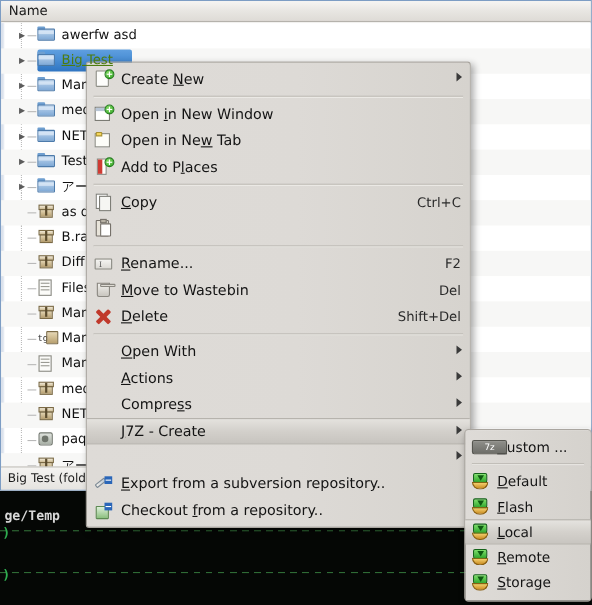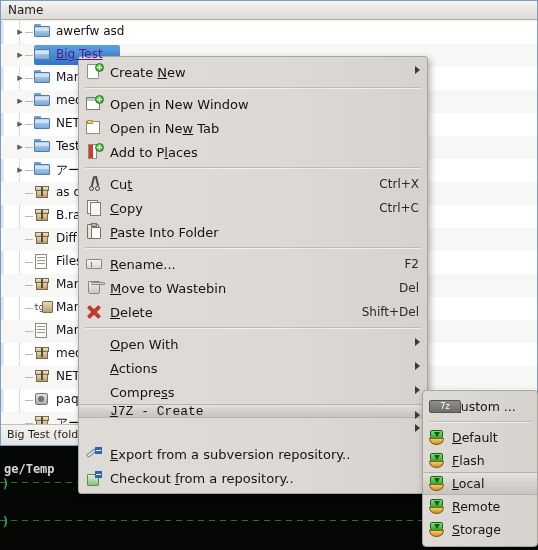--- a/index.html
+++ b/index.html
@@ -69,21 +69,21 @@
   }
   .row .ricon{position:absolute;left:33px;top:3px;width:17px;height:16px;}
   .row .rlabel{
     position:absolute;left:55px;top:3px;font-size:12px;color:#111;white-space:nowrap;
   }
   .row.selected .sel-bg{
     position:absolute;left:33px;top:1px;height:20px;
     background:linear-gradient(to bottom,#5f9fe0 0%,#4a8ed4 45%,#2f75c2 100%);
     border-radius:2px;
   }
-  .row.selected .rlabel{color:#4c1d95;text-decoration:underline;z-index:3;}
+  .row.selected .rlabel{color:#4d7c0f;text-decoration:underline;z-index:3;}
   .row.selected .ricon{z-index:3;}
 
   
   #tree-guide{
     position:absolute;left:18px;top:0px;width:1px;height:395px;
     background:repeating-linear-gradient(to bottom,#bcbcbc 0 1px,transparent 1px 2px);
   }
 
   
   .ic-folder{position:relative;width:17px;height:14px;margin-top:1px;}
@@ -133,22 +133,21 @@
   .mi .mi-label{font-size:13px;color:#141414;white-space:nowrap;flex:1;}
   .mi .mi-accel{font-size:12px;color:#2a2a2a;white-space:nowrap;margin-left:12px;}
   .mi .mi-arrow{
     position:absolute;right:7px;top:6px;width:0;height:0;
     border-left:5px solid #3a3a3a;border-top:4px solid transparent;border-bottom:4px solid transparent;
   }
   .mi.noicon .mi-label{margin-left:25px;}
   .mi.hl{
     background:linear-gradient(to bottom,#e4e2de 0%,#d3d0cb 50%,#c7c4bf 100%);
     border-top:1px solid #b6b3ad;border-bottom:1px solid #b6b3ad;
-    height:14px;
-    font-family:Liberation Mono, monospace;
+    height:24px;
   }
   .msep{height:1px;margin:3px 6px 3px 6px;background:#bebbb5;border-bottom:1px solid #f0eeea;}
   .u{text-decoration:underline;}
 
   
   .icn-newdoc{position:absolute;left:2px;top:1px;width:12px;height:15px;background:#fdfdfb;border:1px solid #8e8e86;box-sizing:border-box;border-radius:1px;}
   .icn-plus{position:absolute;left:10px;top:0px;width:9px;height:9px;background:radial-gradient(circle at 40% 35%,#8ce26b,#2e9e24);border-radius:50%;border:1px solid #1e7a18;box-sizing:border-box;}
   .icn-plus::before{content:"";position:absolute;left:3px;top:1px;width:1px;height:5px;background:#fff;}
   .icn-plus::after{content:"";position:absolute;left:1px;top:3px;width:5px;height:1px;background:#fff;}
   .icn-win{position:absolute;left:1px;top:2px;width:14px;height:13px;background:#fff;border:1px solid #7b7b74;box-sizing:border-box;}
@@ -375,46 +374,33 @@
           <span class="icn-book">
             <span class="rd"></span>
           </span>
           <span class="icn-plus"></span>
         </span>
         <span class="mi-label">Add to P<span class="u">l</span>aces</span>
       </div>
       <div class="msep"></div>
       <div class="mi">
         <span class="mi-icon">
-          <span class="icn-cut">
-            <span class="b1"></span>
-            <span class="b2"></span>
-            <span class="o1"></span>
-            <span class="o2"></span>
-          </span>
-        </span>
-        <span class="mi-label">Cu<span class="u">t</span></span>
-        <span class="mi-accel">Ctrl+X</span>
-      </div>
-      <div class="mi">
-        <span class="mi-icon">
           <span class="icn-copy"></span>
           <span class="icn-copy2"></span>
         </span>
         <span class="mi-label"><span class="u">C</span>opy</span>
         <span class="mi-accel">Ctrl+C</span>
       </div>
       <div class="mi">
         <span class="mi-icon">
           <span class="icn-paste">
             <span class="clip"></span>
           </span>
           <span class="icn-paste pg2" style="left:6px;top:4px;width:10px;height:12px;background:#fff;"></span>
         </span>
-        <span class="mi-label"><span class="u">P</span>aste Into Folder</span>
       </div>
       <div class="msep"></div>
       <div class="mi">
         <span class="mi-icon">
           <span class="icn-rename">
             <span class="cur">I</span>
           </span>
         </span>
         <span class="mi-label"><span class="u">R</span>ename...</span>
         <span class="mi-accel">F2</span>

